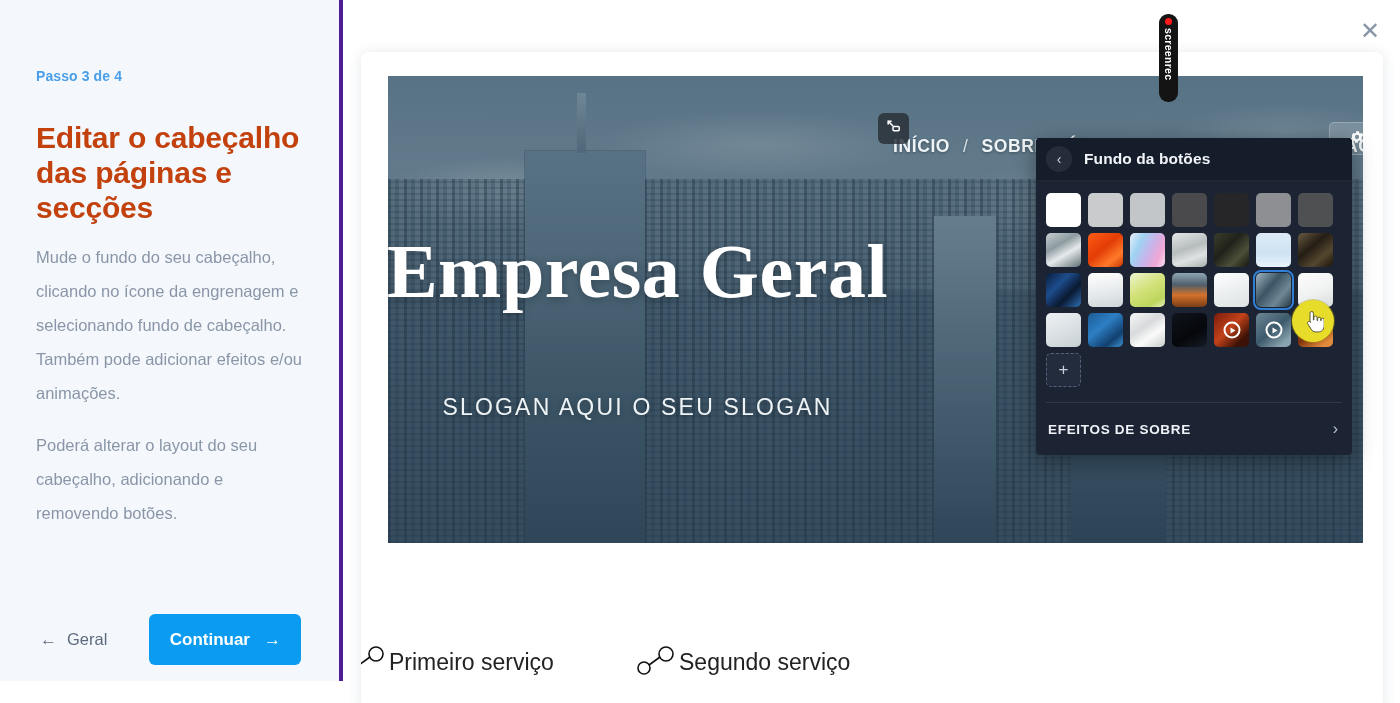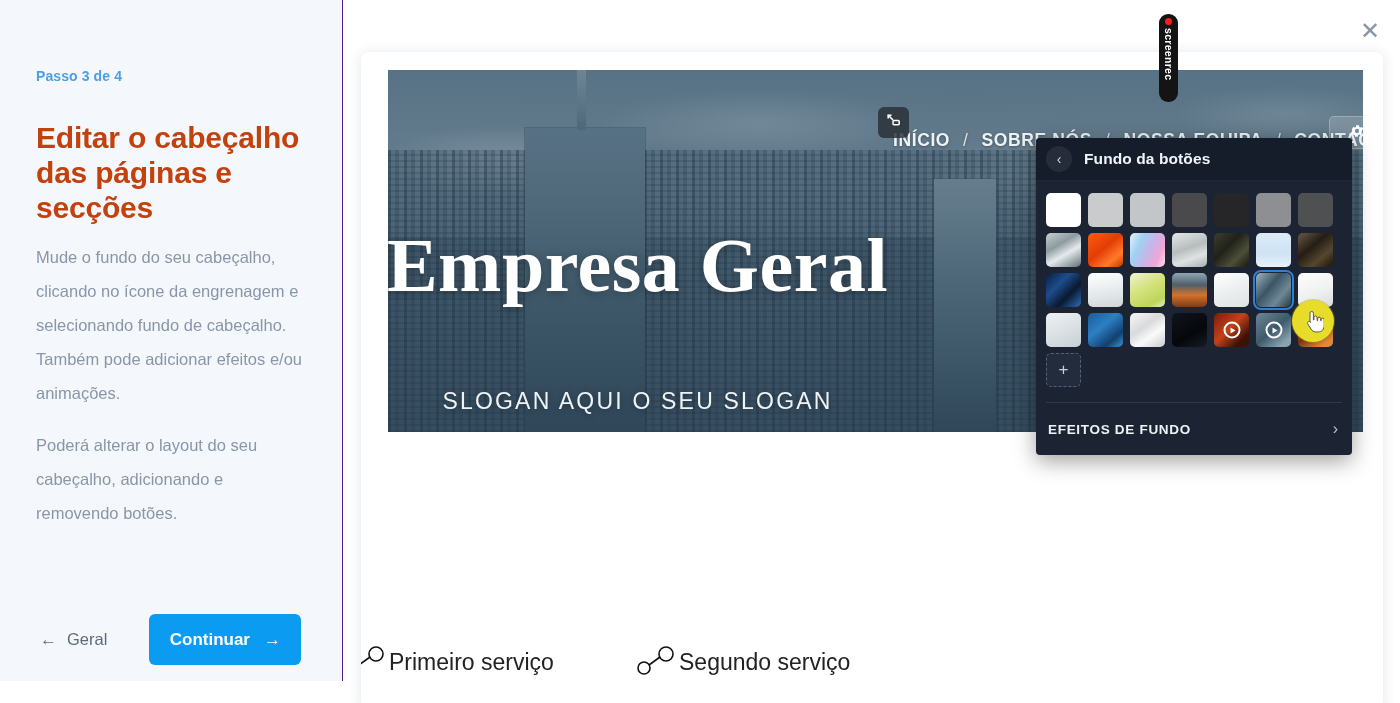--- a/index.html
+++ b/index.html
@@ -8,21 +8,21 @@
     overflow: hidden;
     font-family: "Liberation Sans", sans-serif;
     background: #ffffff;
   }
   #root { position: relative; width: 1400px; height: 703px; background:#fff; }
 
   
   .sidebar {
     position: absolute; left:0; top:0; width:343px; height:681px;
     background: #f4f8fc;
-    border-right: 1px solid #4c1d95;
+    border-right: 4px solid #4c1d95;
     padding-left: 14px;
   }
   .step-label {
     position:absolute; left:36px; top:68px;
     font-size:14px; font-weight:700; color:#4a9fe8; letter-spacing:.1px;
   }
   .side-title {
     position:absolute; left:36px; top:120px; width:268px;
     font-size:30px; line-height:35px; font-weight:700; color:#c2410c;
     letter-spacing:-0.2px;
@@ -63,21 +63,21 @@
   }
 
   
   .preview-card {
     position:absolute; left:361px; top:52px; width:1022px; height:660px;
     background:#fff; border-radius:8px;
     box-shadow:0 1px 14px rgba(40,60,90,.13);
     overflow:hidden;
   }
   .hero {
-    position:absolute; left:27px; top:18px; width:975px; height:362px;
+    position:absolute; left:27px; top:24px; width:975px; height:467px;
     overflow:hidden;
     background:
       linear-gradient(180deg, rgba(74,104,122,.55) 0%, rgba(60,88,108,.45) 45%, rgba(52,80,100,.55) 100%),
       linear-gradient(100deg,#5b7285 0%,#4a6274 22%,#6d8496 38%,#435b6e 55%,#58707f 72%,#3e5668 100%);
   }
   
   .hero .sky {
     position:absolute; left:0; top:0; width:100%; height:46%;
     background:linear-gradient(180deg,#6f8a9b 0%,#7d94a3 40%,#6a8394 100%);
     opacity:.95;
@@ -391,21 +391,21 @@
             <div class="play">
               <i></i>
             </div>
           </div>
           <div class="sw" style="background: linear-gradient(145deg, rgb(200, 105, 31) 0%, rgb(122, 47, 10) 50%, rgb(224, 138, 60) 85%);"></div>
         </div>
       <div class="sw-add">+</div>
     </div>
     <div class="bg-divider"></div>
     <div class="bg-foot">
-      <span class="lbl">EFEITOS DE FUNDO</span>
+      <span class="lbl">EFEITOS DE SOBRE</span>
       <span class="chev">›</span>
     </div>
   </div>
 
   <div class="cursor-hand">
     <span>
       <svg width="22" height="26" viewBox="0 0 22 26">
         <path d="M8 14 V5.2a1.7 1.7 0 0 1 3.4 0V12 h.5V9.6a1.6 1.6 0 0 1 3.2 0V12.6h.5v-1.9a1.55 1.55 0 0 1 3.1 0v1.9h.5v-.9a1.5 1.5 0 0 1 3 0v5.6c0 3.9-2.3 6.6-5.9 6.6h-2.6c-2.3 0-3.5-1-4.7-2.9l-3.2-5.1c-.5-.9-.2-1.9.7-2.3.8-.4 1.7-.1 2.2.7z" fill="#ffffff" stroke="#4a4a2a" stroke-width="0.9" stroke-linejoin="round"></path>
       </svg>
     </span>

